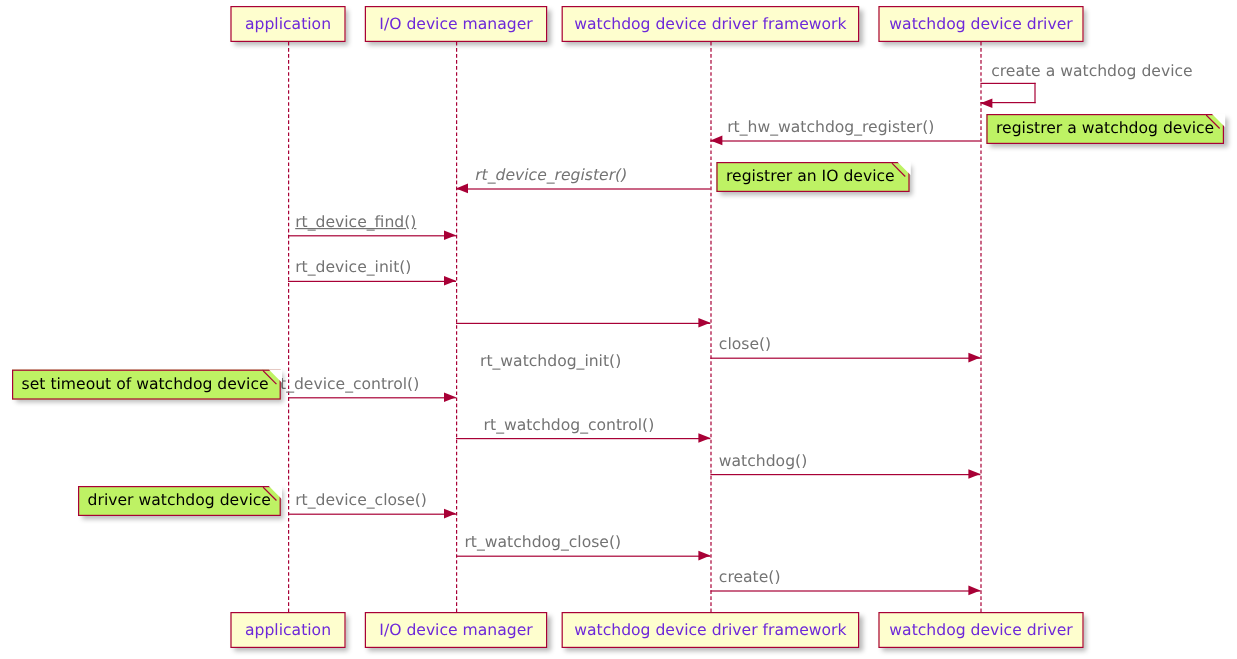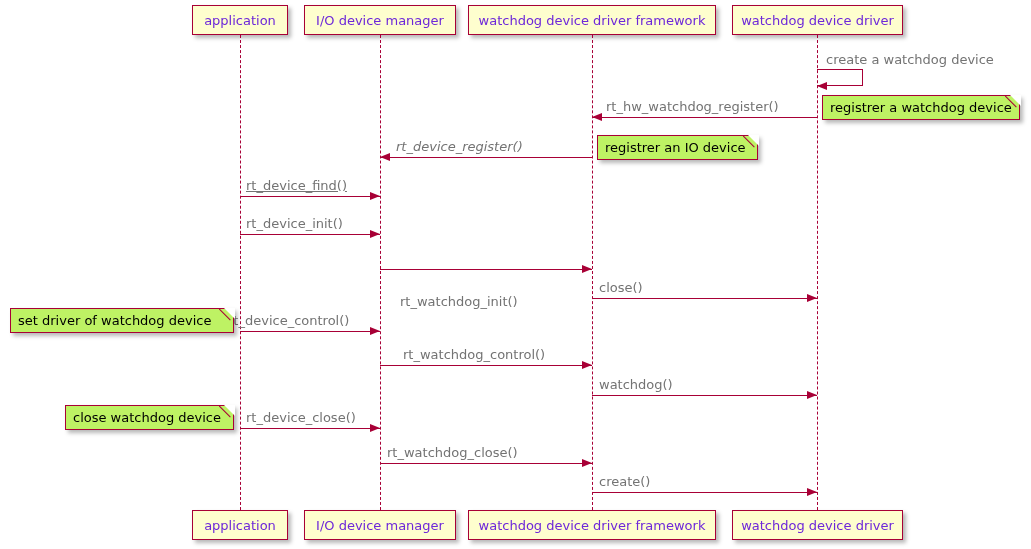--- a/index.html
+++ b/index.html
@@ -180,39 +180,39 @@
 
   <div class="msg-label" style="left:599px; top:281px;">close()</div>
   <div class="msg-line" style="left:592px; top:298px; width:225px;"></div>
   <div class="arrow-right" style="left:807px; top:293.5px;"></div>
 
   <div class="msg-label" style="left:228px; top:314px;">rt_device_control()</div>
   <div class="msg-line" style="left:240px; top:331px; width:140px;"></div>
   <div class="arrow-right" style="left:370px; top:326.5px;"></div>
 
   <div class="note" style="left:10px; top:308px; width:224px; height:25px;">
-    <span>set driver of watchdog device</span>
+    <span>set timeout of watchdog device</span>
     <span class="fold"></span>
     <span class="fold-edge"></span>
   </div>
 
   <div class="msg-label" style="left:403px; top:348px;">rt_watchdog_control()</div>
   <div class="msg-line" style="left:380px; top:365px; width:212px;"></div>
   <div class="arrow-right" style="left:582px; top:360.5px;"></div>
 
   <div class="msg-label" style="left:599px; top:378px;">watchdog()</div>
   <div class="msg-line" style="left:592px; top:395px; width:225px;"></div>
   <div class="arrow-right" style="left:807px; top:390.5px;"></div>
 
   <div class="msg-label" style="left:246px; top:411px;">rt_device_close()</div>
   <div class="msg-line" style="left:240px; top:428px; width:140px;"></div>
   <div class="arrow-right" style="left:370px; top:423.5px;"></div>
 
   <div class="note" style="left:65px; top:405px; width:169px; height:25px;">
-    <span>close watchdog device</span>
+    <span>driver watchdog device</span>
     <span class="fold"></span>
     <span class="fold-edge"></span>
   </div>
 
   <div class="msg-label" style="left:387px; top:446px;">rt_watchdog_close()</div>
   <div class="msg-line" style="left:380px; top:463px; width:212px;"></div>
   <div class="arrow-right" style="left:582px; top:458.5px;"></div>
 
   <div class="msg-label" style="left:599px; top:475px;">create()</div>
   <div class="msg-line" style="left:592px; top:492px; width:225px;"></div>

